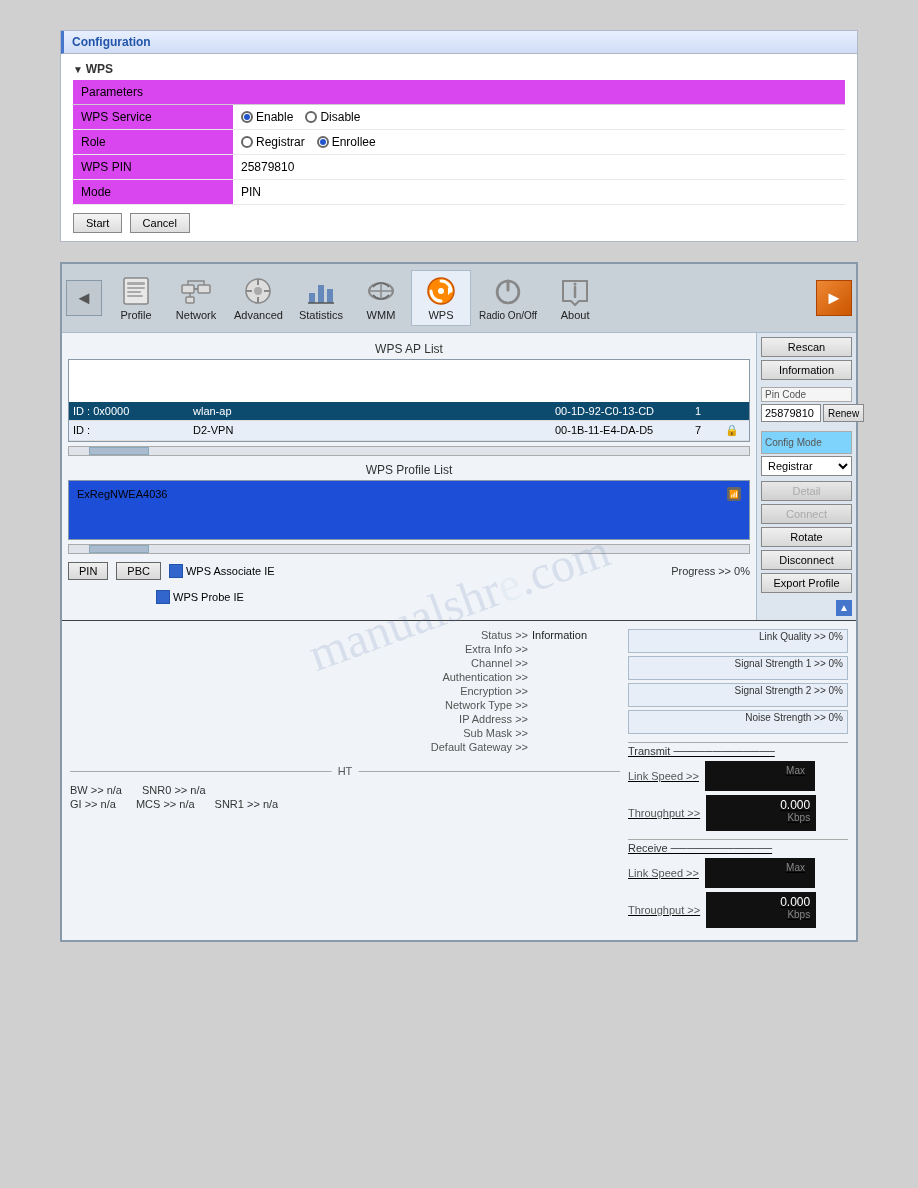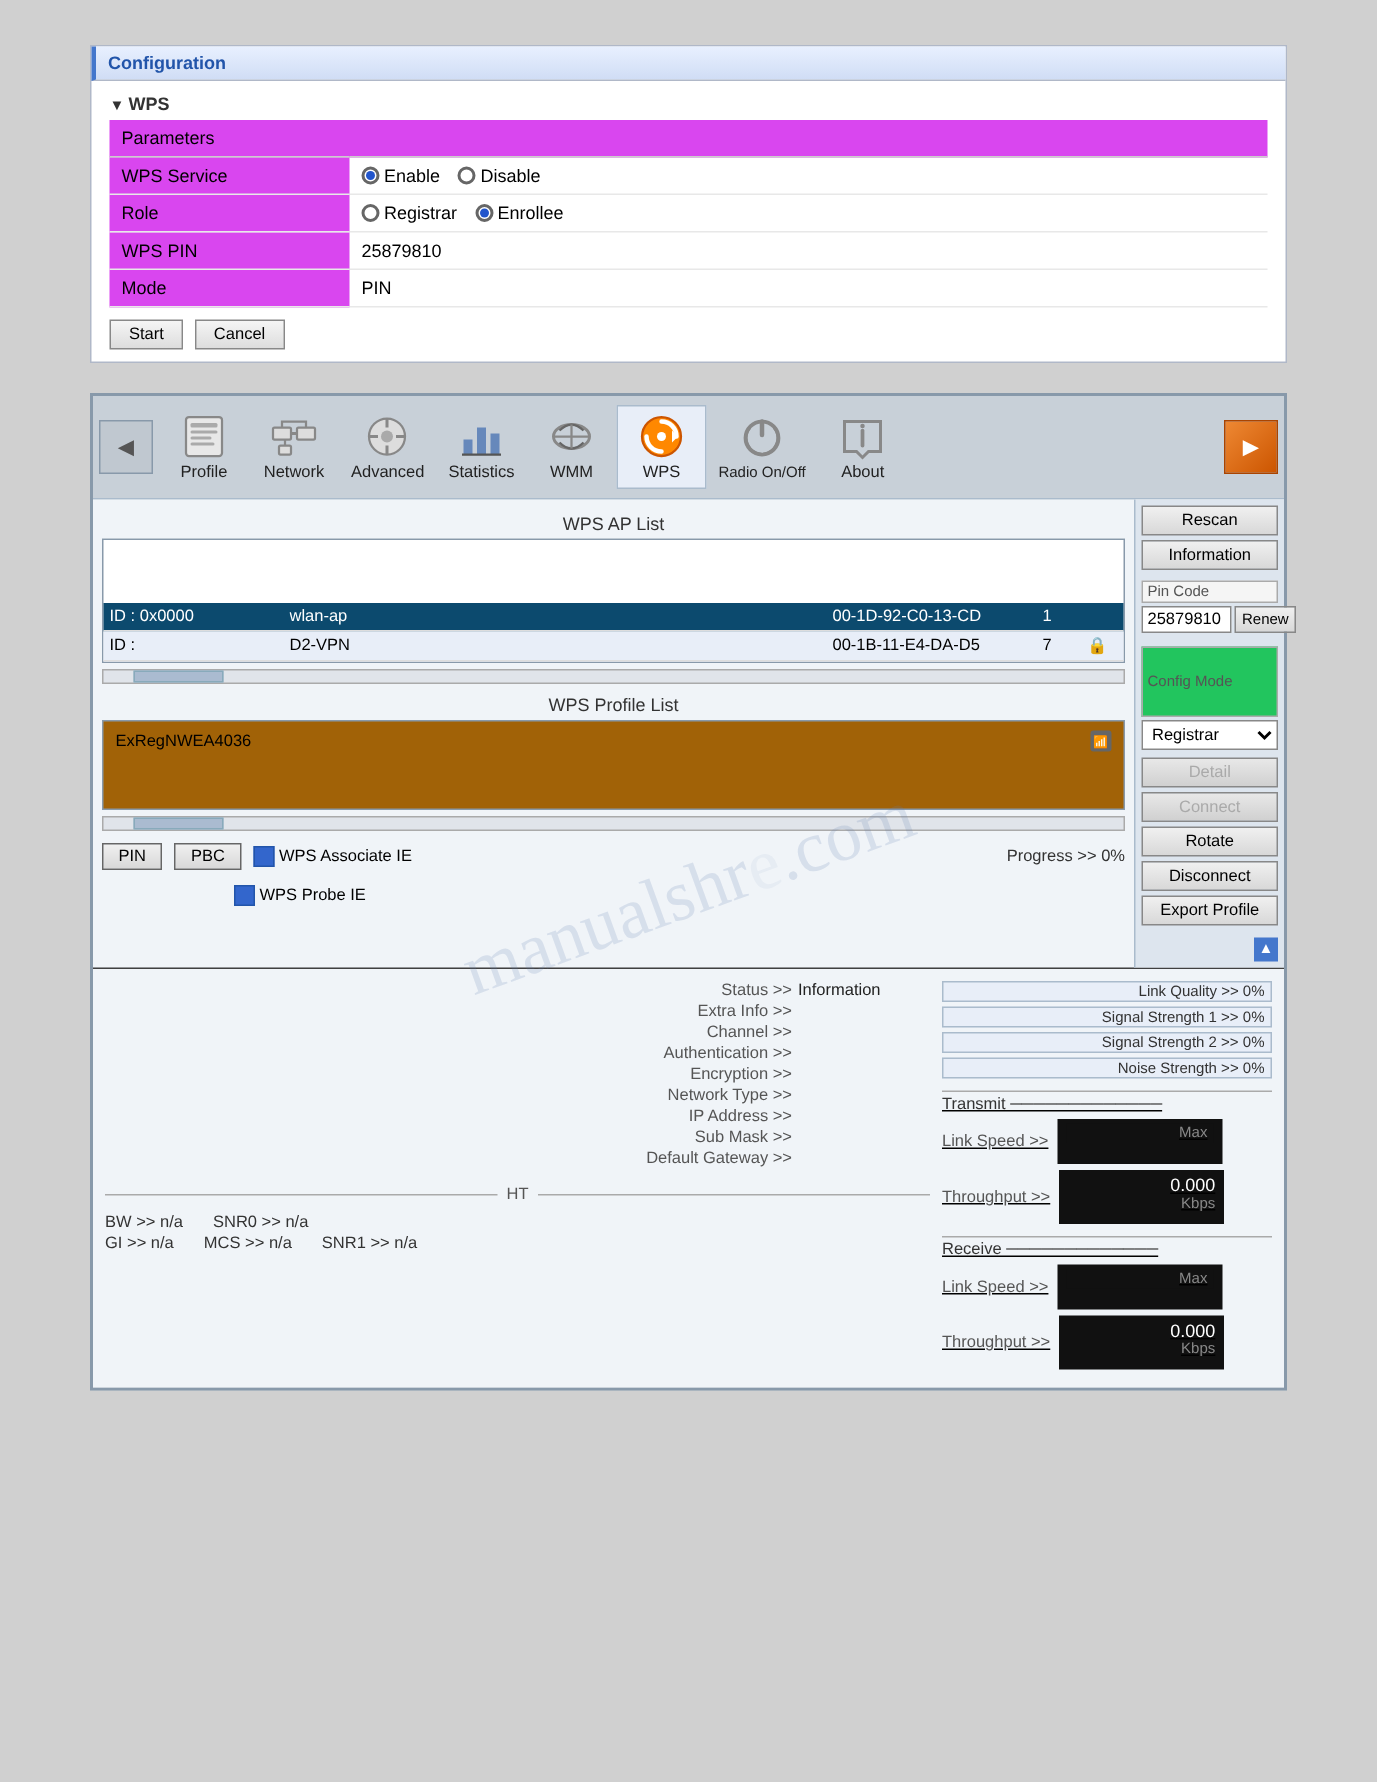--- a/index.html
+++ b/index.html
@@ -200,21 +200,21 @@
       width: 60px;
       height: 8px;
       background: #aabbd0;
       border: 1px solid #88aabb;
       margin-left: 20px;
     }
 
     
     .profile-list-container {
       border: 1px solid #8899aa;
-      background: #a16207;
+      background: #1d4ed8;
       margin-bottom: 4px;
       min-height: 60px;
     }
     .profile-row {
       display: flex;
       align-items: center;
       justify-content: space-between;
       padding: 6px 8px;
       font-size: 11px;
     }
@@ -314,22 +314,22 @@
       background: linear-gradient(to bottom, #f0f0f0, #d8d8d8);
       cursor: pointer;
     }
     .config-mode-box {
       margin: 2px 0;
     }
     .config-mode-label {
       font-size: 10px;
       color: #555;
       border: 1px solid #aaa;
-      padding: 17px 3px;
-      background: #22c55e;
+      padding: 5px 3px;
+      background: #7dd3fc;
     }
     .config-mode-select {
       width: 100%;
       font-size: 11px;
       border: 1px solid #888;
       margin-top: 2px;
       padding: 2px;
       background: #fff;
     }
 
@@ -388,21 +388,21 @@
       width: 220px;
       font-size: 11px;
     }
     .signal-bar-row {
       display: flex;
       align-items: center;
       margin-bottom: 3px;
     }
     .signal-bar-bg {
       flex: 1;
-      height: 14px;
+      height: 24px;
       background: #e8eef8;
       border: 1px solid #aabbcc;
       position: relative;
     }
     .signal-bar-text {
       position: absolute;
       right: 4px;
       top: 0;
       font-size: 10px;
       color: #333;

